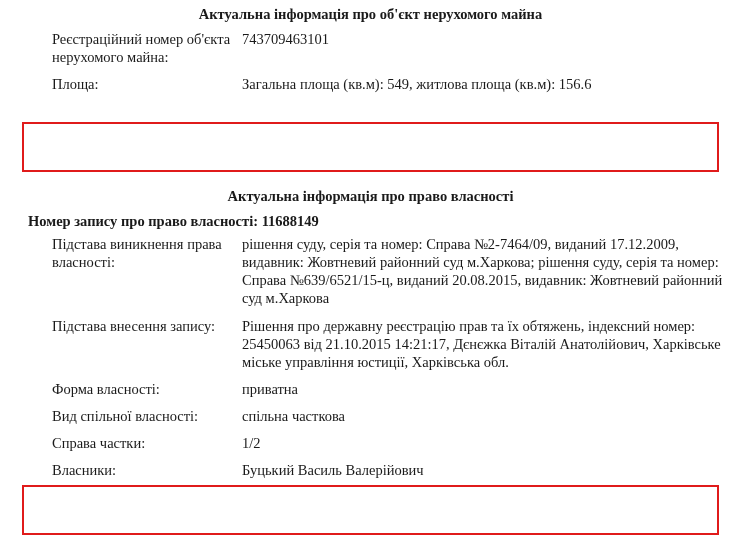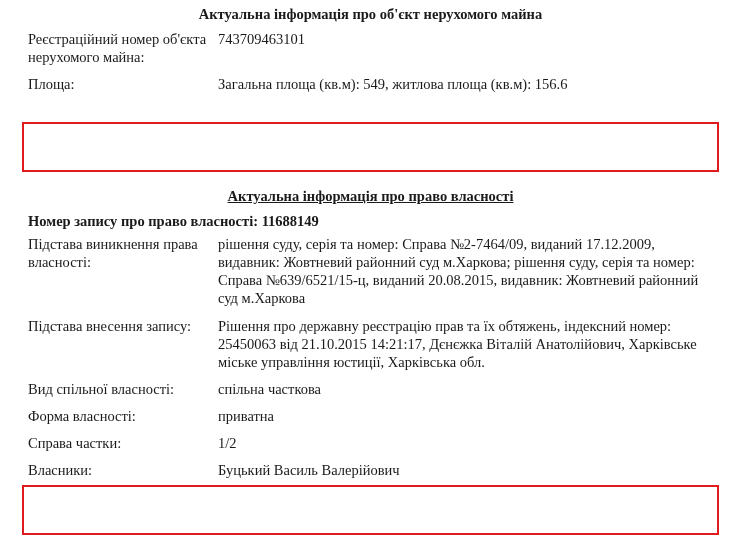--- a/index.html
+++ b/index.html
@@ -33,34 +33,34 @@
     position: absolute;
     left: 0;
     top: 6px;
     width: 741px;
   }
   .title-2 {
     position: absolute;
     left: 0;
     top: 188px;
     width: 741px;
-    text-decoration: underline;
   }
   .record-no {
     position: absolute;
     left: 28px;
     top: 212px;
     font-weight: bold;
     font-size: 14.5px;
     line-height: 1.25;
   }
   table.kv {
     border-collapse: collapse;
     table-layout: fixed;
     width: 675px;
+    margin-left: 24px;
   }
   table.kv td {
     vertical-align: top;
     font-size: 14.5px;
     line-height: 1.25;
     padding: 0 0 9px 0;
   }
   td.k {
     width: 190px;
     padding-right: 6px;
@@ -131,26 +131,26 @@
       <tbody>
         <tr>
           <td class="k">Підстава виникнення права власності:</td>
           <td class="v">рішення суду, серія та номер: Справа №2-7464/09, виданий 17.12.2009, видавник: Жовтневий районний суд м.Харкова; рішення суду, серія та номер: Справа №639/6521/15-ц, виданий 20.08.2015, видавник: Жовтневий районний суд м.Харкова</td>
         </tr>
         <tr>
           <td class="k">Підстава внесення запису:</td>
           <td class="v">Рішення про державну реєстрацію прав та їх обтяжень, індексний номер: 25450063 від 21.10.2015 14:21:17, Дєнєжка Віталій Анатолійович, Харківське міське управління юстиції, Харківська обл.</td>
         </tr>
         <tr>
+          <td class="k">Форма власності:</td>
+          <td class="v">приватна</td>
+        </tr>
+        <tr>
           <td class="k">Вид спільної власності:</td>
           <td class="v">спільна часткова</td>
-        </tr>
-        <tr>
-          <td class="k">Форма власності:</td>
-          <td class="v">приватна</td>
         </tr>
         <tr>
           <td class="k">Справа частки:</td>
           <td class="v">1/2</td>
         </tr>
         <tr>
           <td class="k">Власники:</td>
           <td class="v">Буцький Василь Валерійович</td>
         </tr>
       </tbody>

